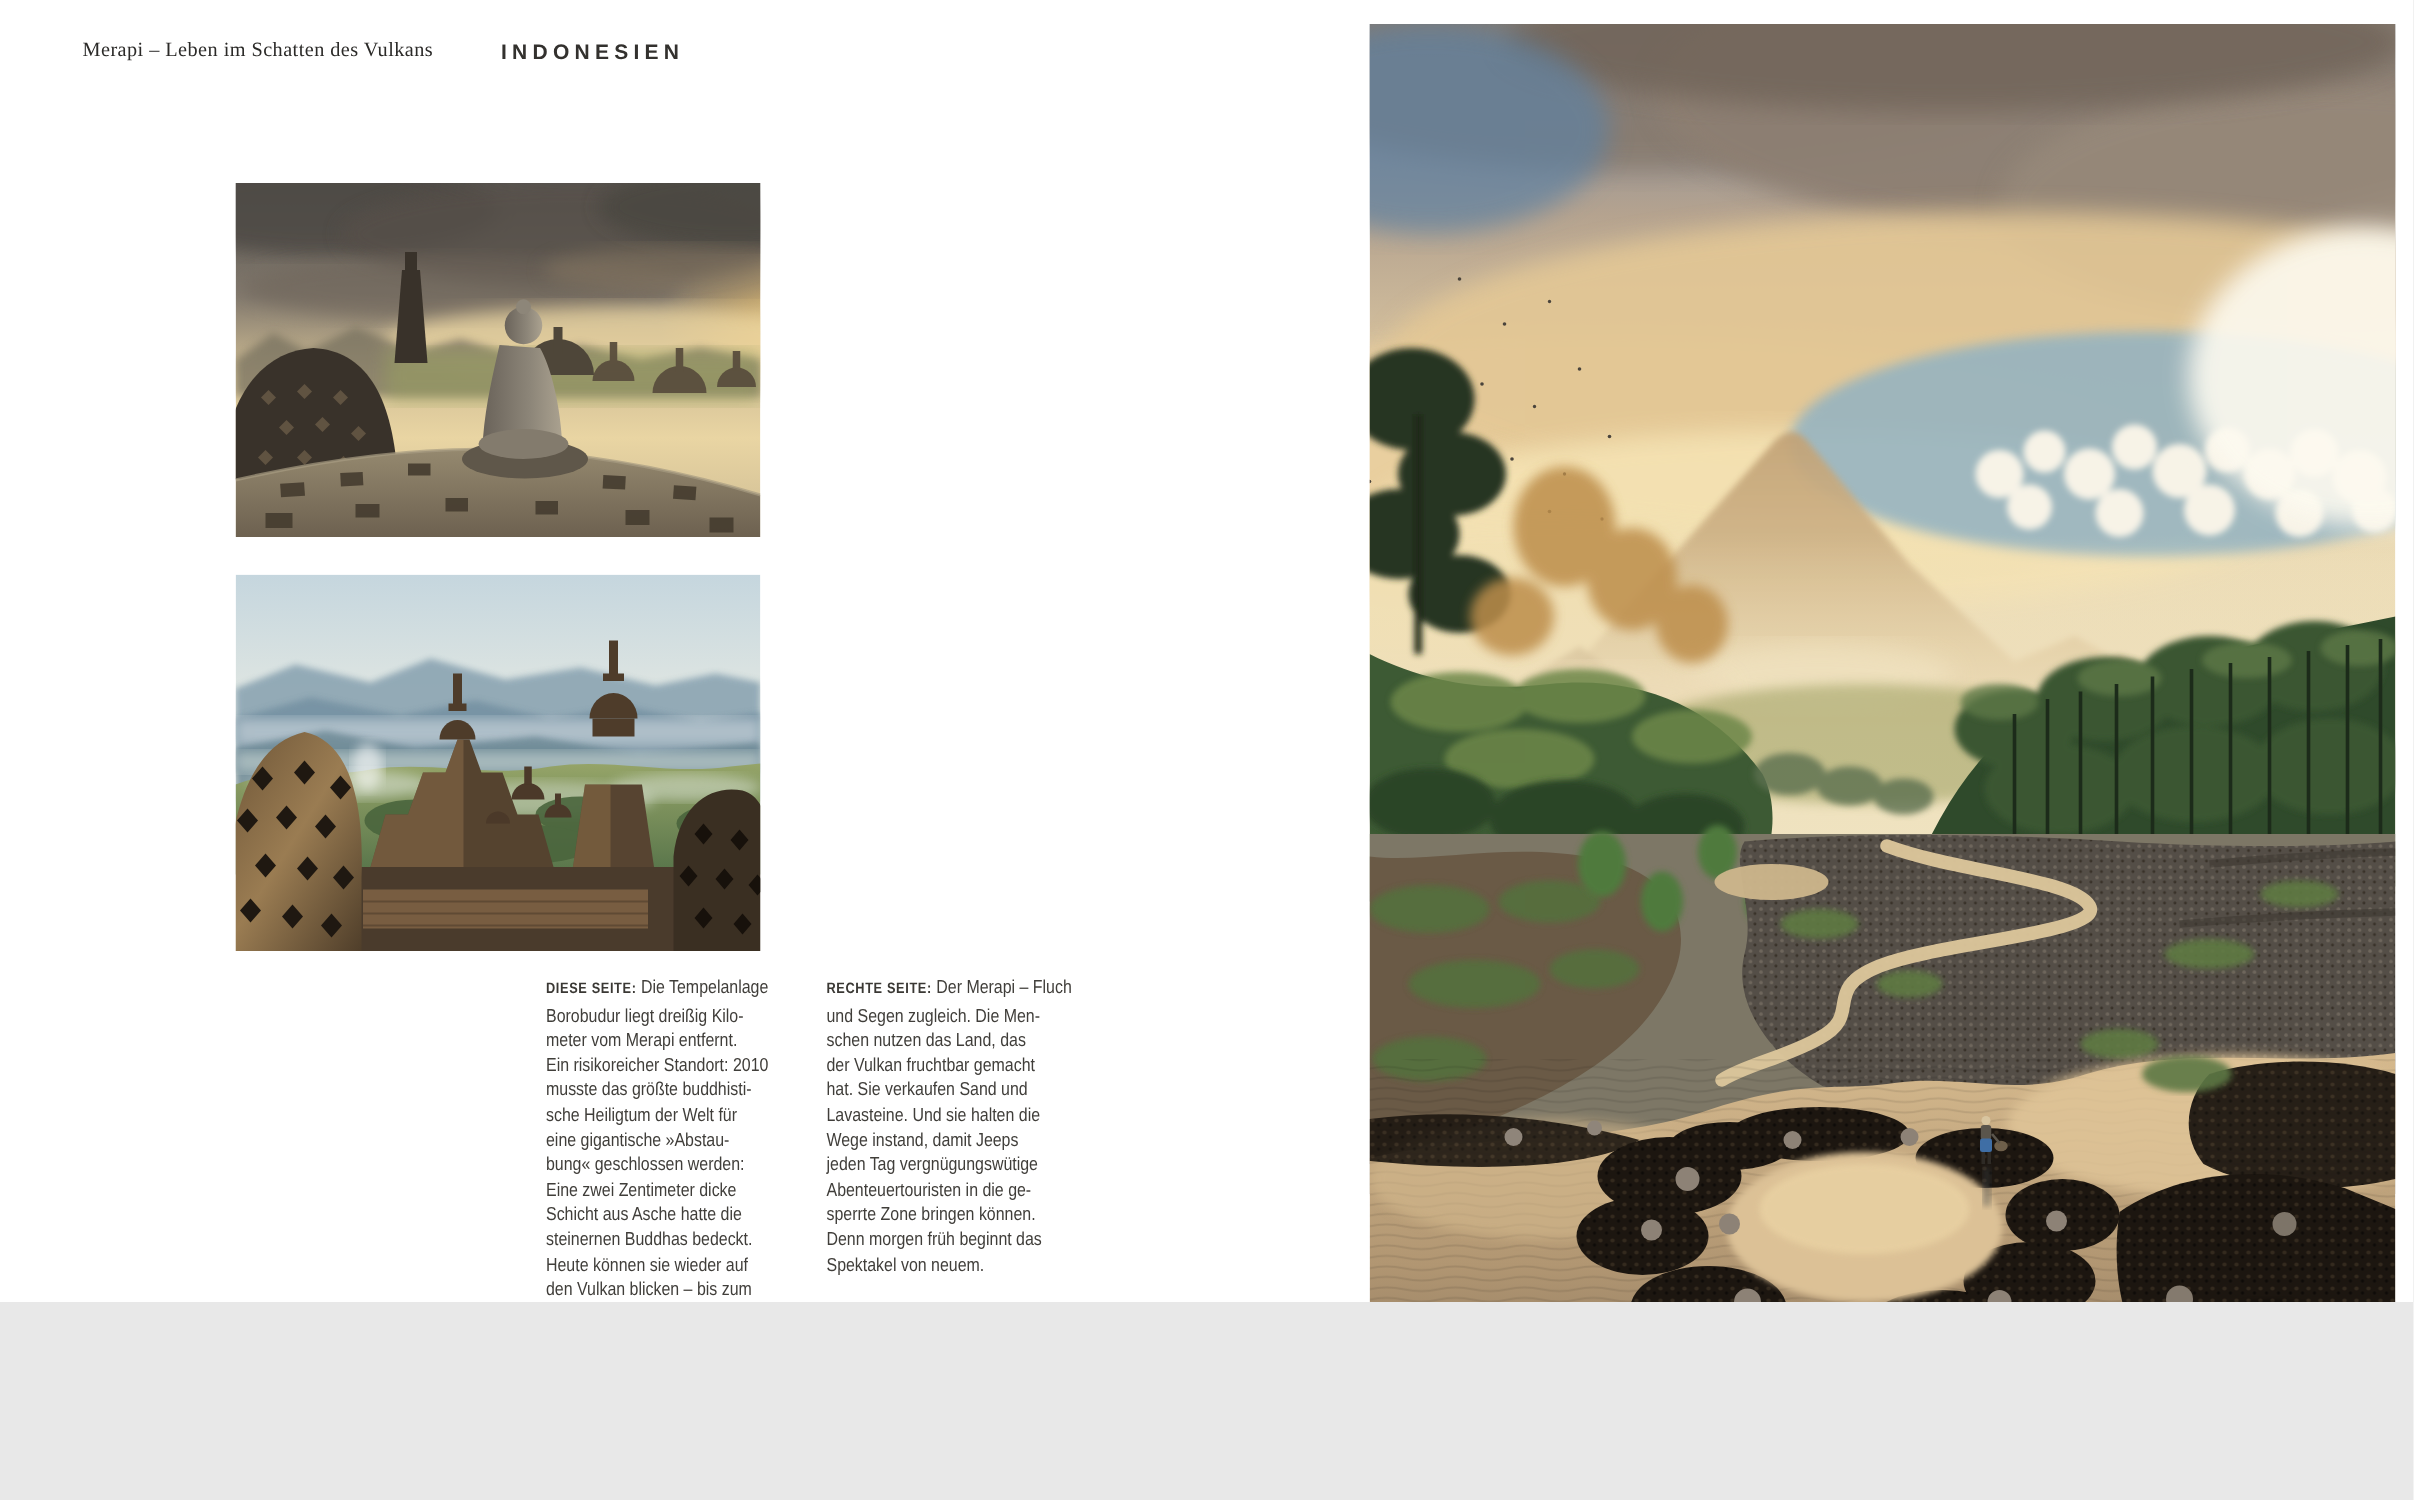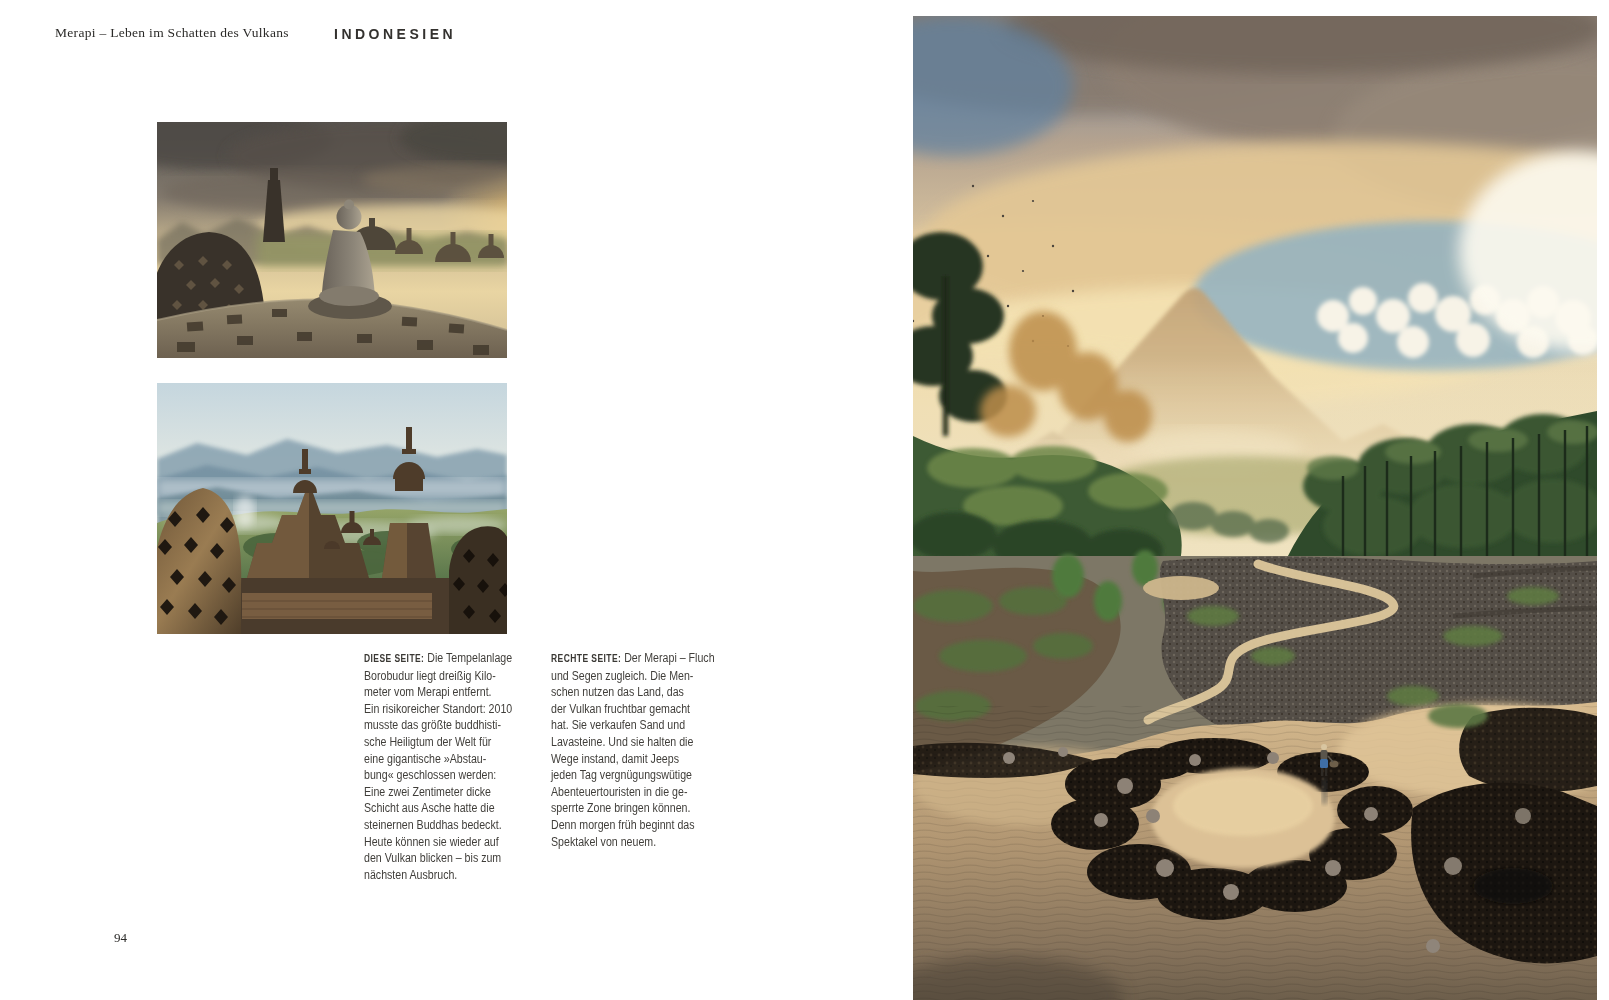--- a/index.html
+++ b/index.html
@@ -1,16 +1,16 @@
 <!DOCTYPE html>
 <html><head>
 <meta charset="utf-8">
 <style>
   html,body{margin:0;padding:0;background:#e8e8e8;}
-  .spread{position:relative;width:1609px;height:1000px;background:#ffffff;overflow:hidden;
+  .spread{position:relative;width:1609px;height:868px;background:#ffffff;overflow:hidden;
           font-family:"Liberation Sans", sans-serif;color:#2b2a28;}
   .running-head{position:absolute;left:55px;top:25px;font-family:"Liberation Serif", serif;
                 font-size:13.5px;letter-spacing:.3px;color:#2b2a28;}
   .section-label{position:absolute;left:334px;top:26px;font-size:14px;font-weight:600;
                  letter-spacing:3.5px;color:#33312e;}
   .fig{position:absolute;overflow:hidden;}
   .fig svg{display:block;width:100%;height:100%;}
   .fig-1{left:117px;top:106px;width:350px;height:236px;}
   .fig-2{left:117px;top:367px;width:350px;height:251px;}
   .fig-right{left:873px;top:0;width:684px;height:1000px;}

